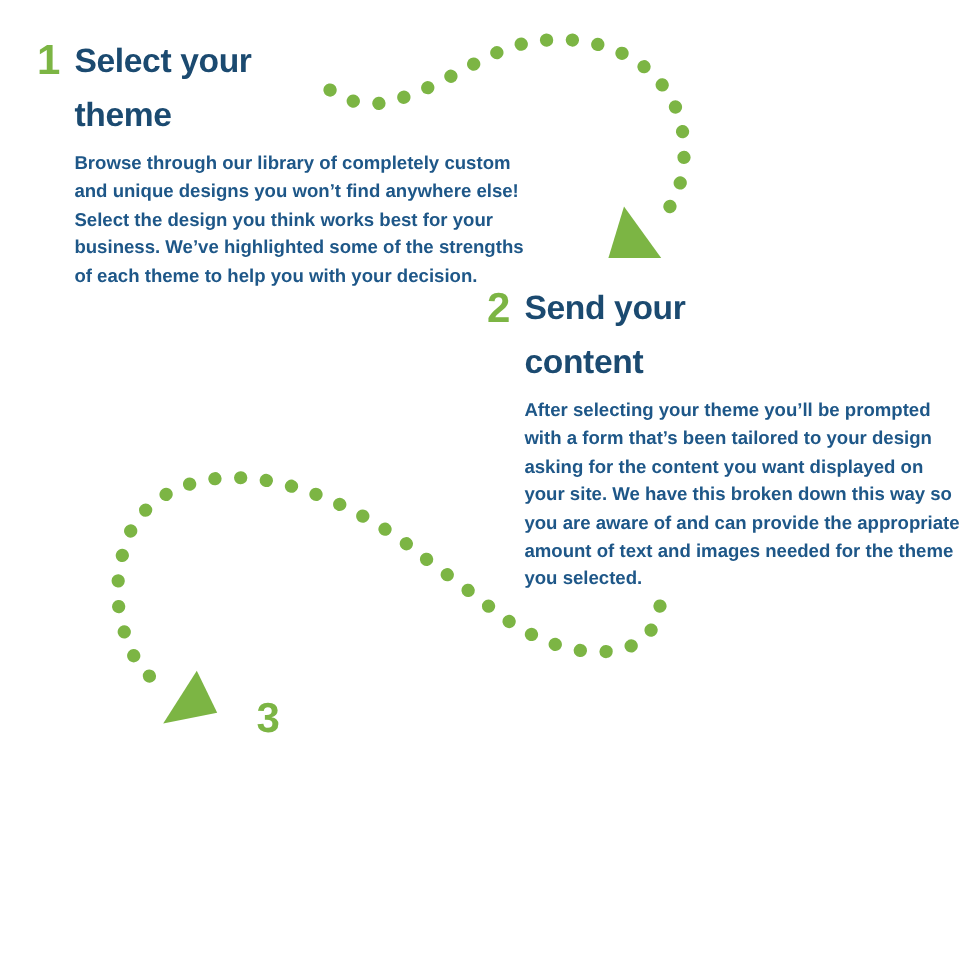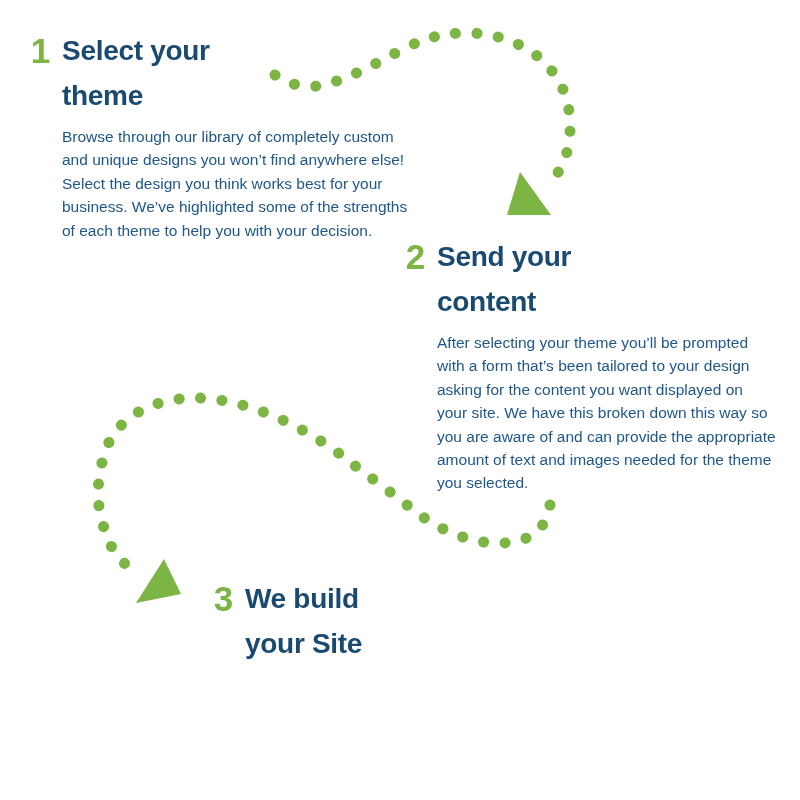--- a/index.html
+++ b/index.html
@@ -54,21 +54,21 @@
     line-height:45px;
     font-weight:bold;
     color:var(--navy-heading);
     letter-spacing:-0.3px;
     white-space:pre-line;
   }
   .step .body{
     margin-top:7px;
     font-size:15.5px;
     line-height:23.4px;
-    font-weight:normal;
+    font-weight:bold;
     color:var(--navy-body);
     white-space:pre-wrap;
     max-width:420px;
   }
   .step1{left:62px;top:28px;}
   .step2{left:437px;top:234px;}
   .step3{left:245px;top:576px;}
 </style>
 </head>
 <body>
@@ -103,17 +103,15 @@
 with a form that’s been tailored to your design
 asking for the content you want displayed on
 your site. We have this broken down this way so
 you are aware of and can provide the appropriate
 amount of text and images needed for the theme
 you selected.</p>
   </section>
 
   <section class="step step3">
     <span class="num">3</span>
-    <h2 class="title">We build
-your Site</h2>
   </section>
 
 </div>
 
 </body></html>

